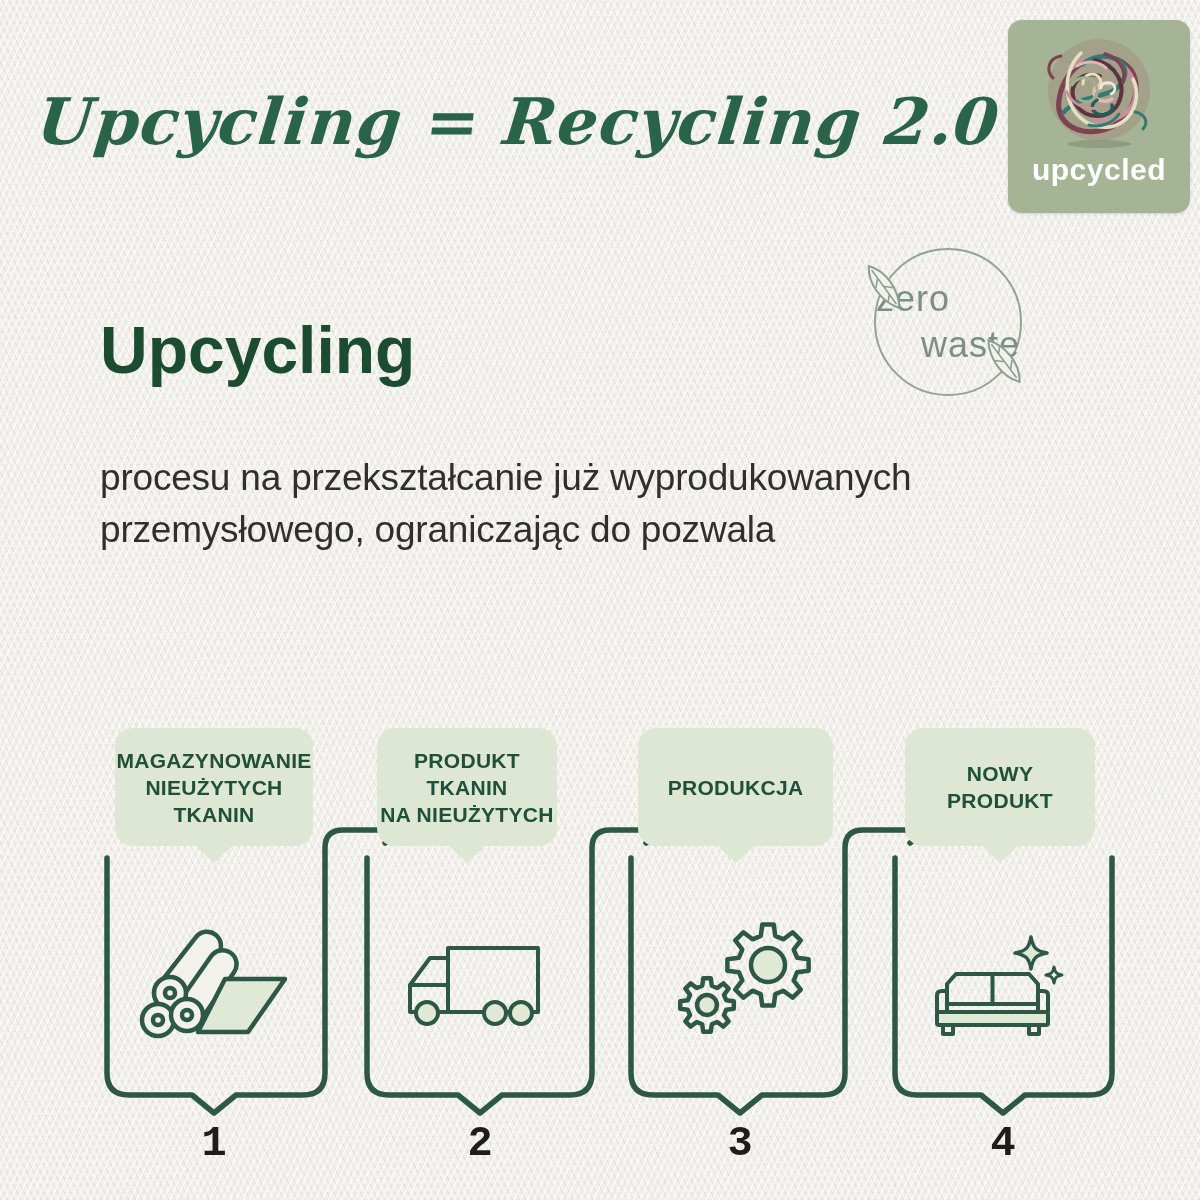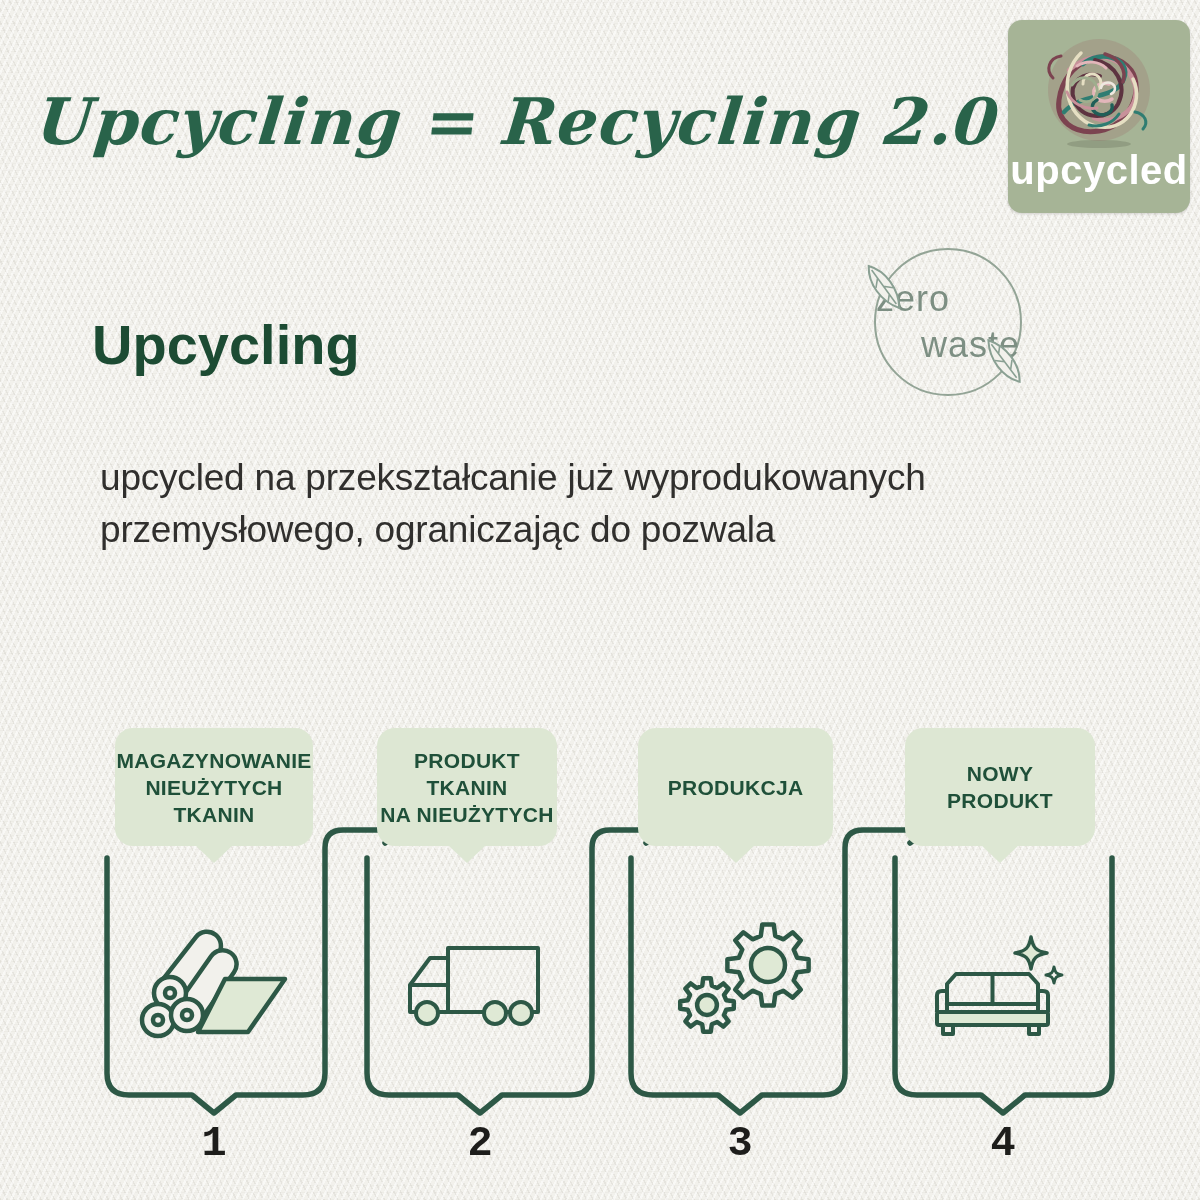--- a/index.html
+++ b/index.html
@@ -19,33 +19,33 @@
     left:38px;top:84px;width:940px;text-align:center;
     font-family:"DejaVu Serif", serif;font-style:italic;font-weight:700;
     font-size:64px;color:#29634a;transform:skewX(-6deg);letter-spacing:1px;white-space:nowrap;
   }
   .logo{
     left:1008px;top:20px;width:182px;height:193px;background:#a6b496;border-radius:14px;
     box-shadow:0 1px 3px rgba(0,0,0,.15);
   }
   .logo .yarn-wrap{position:absolute;left:31px;top:10px;width:120px;height:120px;}
   .logo .logo-text{position:absolute;left:0;top:134px;width:182px;text-align:center;
-    color:#ffffff;font-weight:700;font-size:40px;line-height:32px;letter-spacing:.5px;}
+    color:#ffffff;font-weight:700;font-size:30px;line-height:32px;letter-spacing:.5px;}
 
   
   .stamp{left:874px;top:248px;width:148px;height:148px;border:2px solid #93a496;border-radius:50%;box-sizing:border-box;}
   .stamp .w1{position:absolute;left:0;top:28px;width:100%;text-align:left;
     font-size:36px;color:#7d8f83;letter-spacing:1px;}
   .stamp .w2{position:absolute;left:0;top:74px;width:100%;text-align:right;
     font-size:36px;color:#7d8f83;letter-spacing:1px;}
   .leaf{position:absolute;}
 
   
   .heading{
-    left:92px;top:312px;margin:0;font-size:56px;font-weight:700;color:#1c4b33;letter-spacing:0;
+    left:100px;top:312px;margin:0;font-size:66px;font-weight:700;color:#1c4b33;letter-spacing:0;
   }
   .paragraph{left:100px;top:452px;width:1010px;font-size:37px;line-height:52px;color:#302f2d;letter-spacing:-0.2px;}
   .paragraph div{white-space:nowrap;}
 
   
   .bubble{
     background:#dde7d3;border-radius:18px;height:118px;top:728px;
     display:flex;align-items:center;justify-content:center;text-align:center;
     color:#1f5039;font-weight:700;font-size:21px;line-height:27px;letter-spacing:.3px;
   }
@@ -118,21 +118,21 @@
     <path d="M22,3 C33,17 33,39 22,55 C11,39 11,17 22,3 Z" fill="#f2f1ec" stroke="#8aa093" stroke-width="2"></path>
     <path d="M22,8 L22,50 M22,18 L15,25 M22,28 L29,35 M22,38 L16,44" fill="none" stroke="#8aa093" stroke-width="1.6"></path>
   </svg>
   <svg class="abs leaf" style="left:982px;top:332px;transform:rotate(143deg);" width="44" height="58" viewBox="0 0 44 58">
     <path d="M22,3 C33,17 33,39 22,55 C11,39 11,17 22,3 Z" fill="#f2f1ec" stroke="#8aa093" stroke-width="2"></path>
     <path d="M22,8 L22,50 M22,18 L15,25 M22,28 L29,35 M22,38 L16,44" fill="none" stroke="#8aa093" stroke-width="1.6"></path>
   </svg>
 
   <h1 class="abs heading">Upcycling</h1>
   <div class="abs paragraph">
-    <div>upcycled na przekształcanie już wyprodukowanych</div>
+    <div>procesu na przekształcanie już wyprodukowanych</div>
     <div>przemysłowego, ograniczając do pozwala</div>
   </div>
 
   <svg class="abs flow-svg" viewBox="0 0 1200 1200">
     <g fill="none" stroke="#2d5846" stroke-width="5.5" stroke-linecap="round" stroke-linejoin="round">
       <path d="M107,858 V1073 Q107,1095 129,1095 H192 L214,1113 L236,1095 H303 Q325,1095 325,1073 V848 Q325,830 343,830 H394"></path>
       <path d="M385,817 L403,830 L385,843"></path>
       <path d="M367,858 V1073 Q367,1095 389,1095 H458 L480,1113 L502,1095 H570 Q592,1095 592,1073 V848 Q592,830 610,830 H655"></path>
       <path d="M646,817 L664,830 L646,843"></path>
       <path d="M631,858 V1073 Q631,1095 653,1095 H718 L740,1113 L762,1095 H823 Q845,1095 845,1073 V848 Q845,830 863,830 H919"></path>

